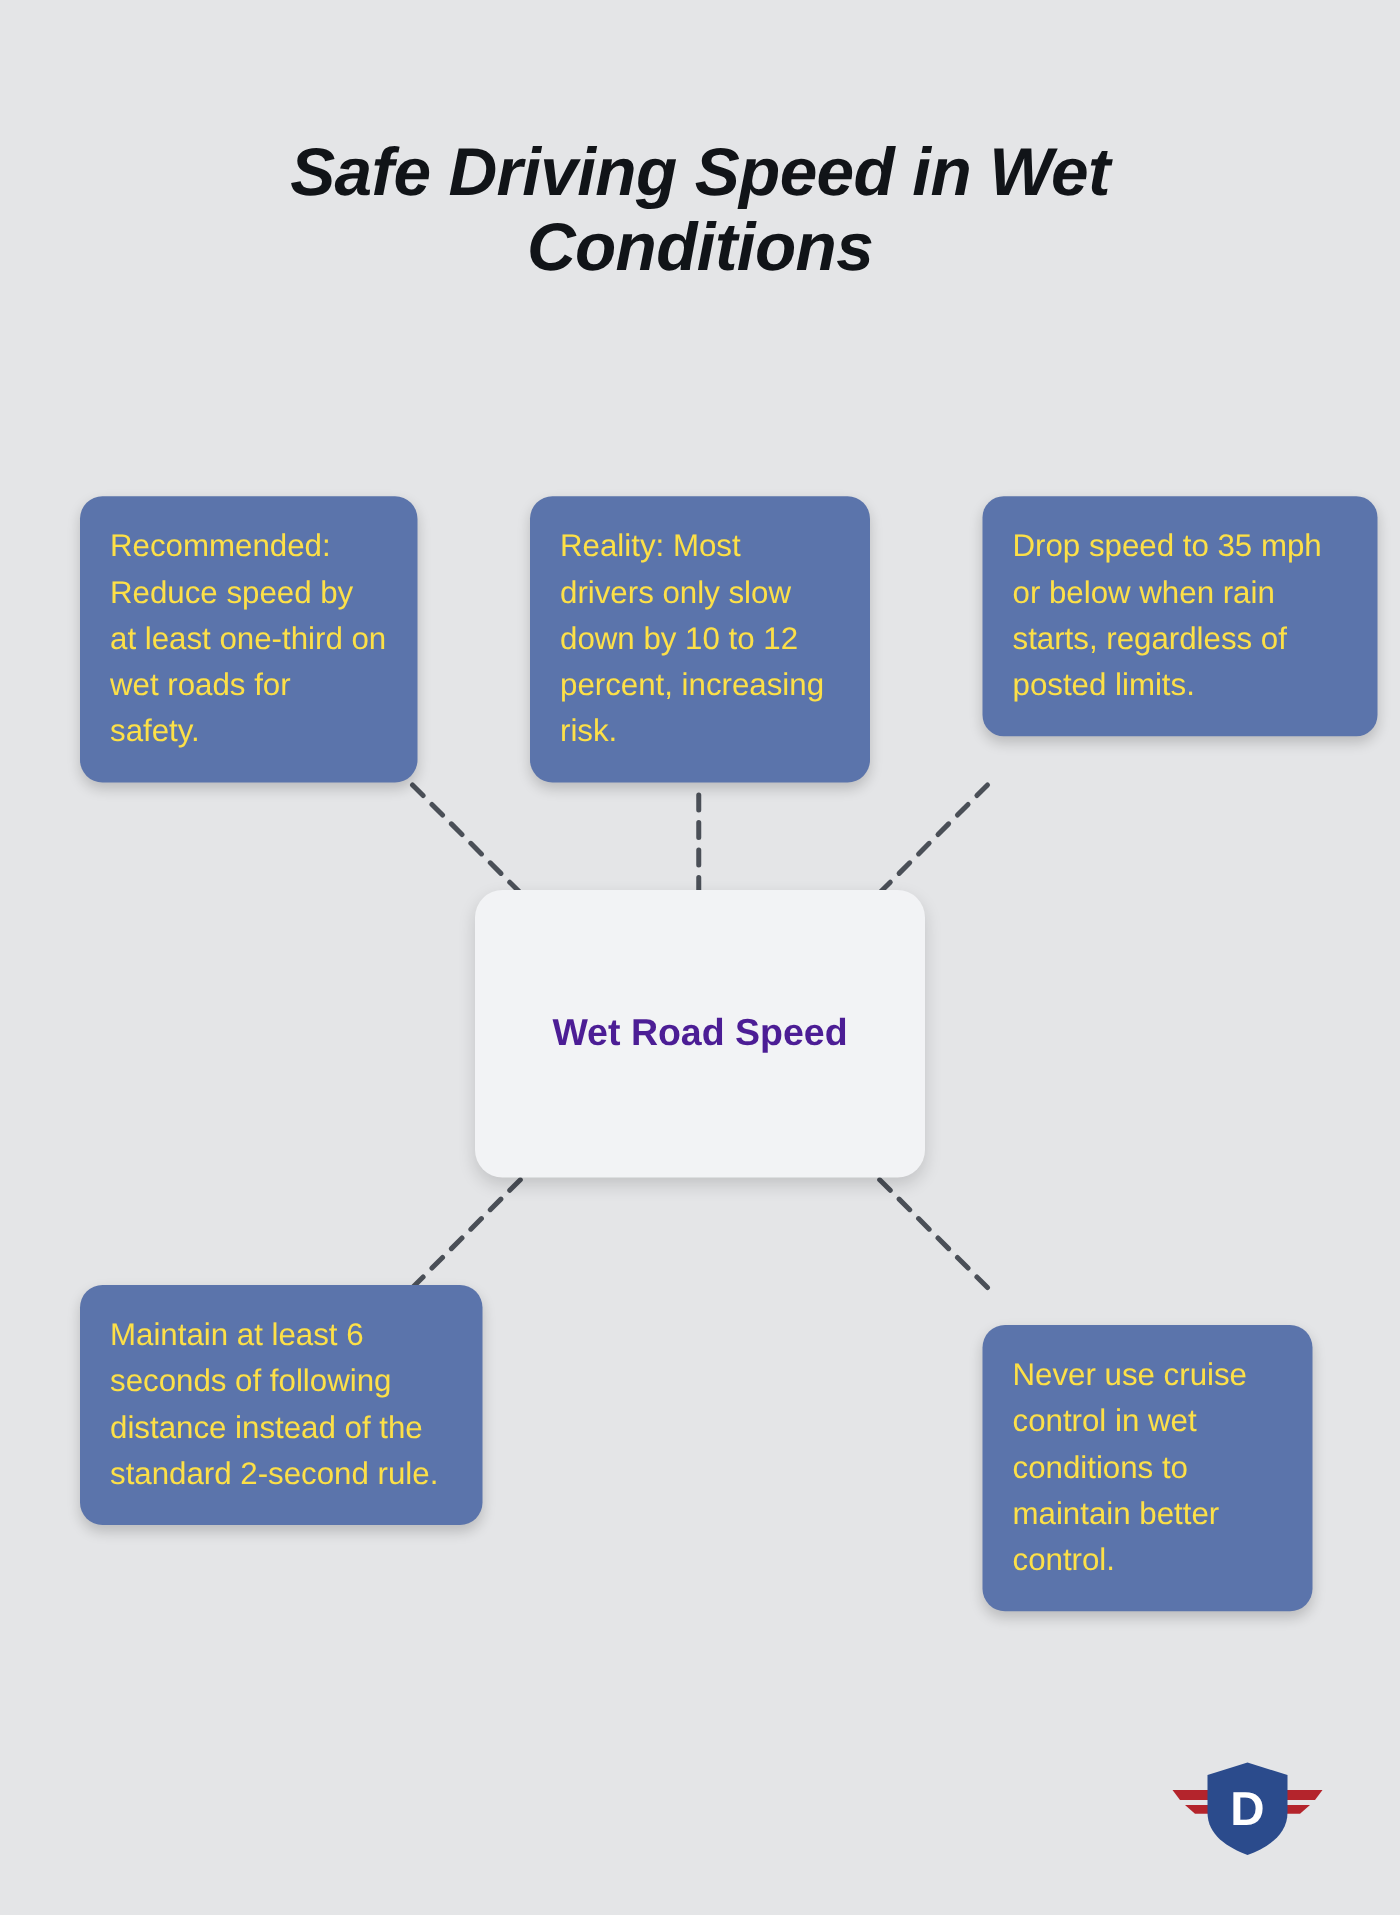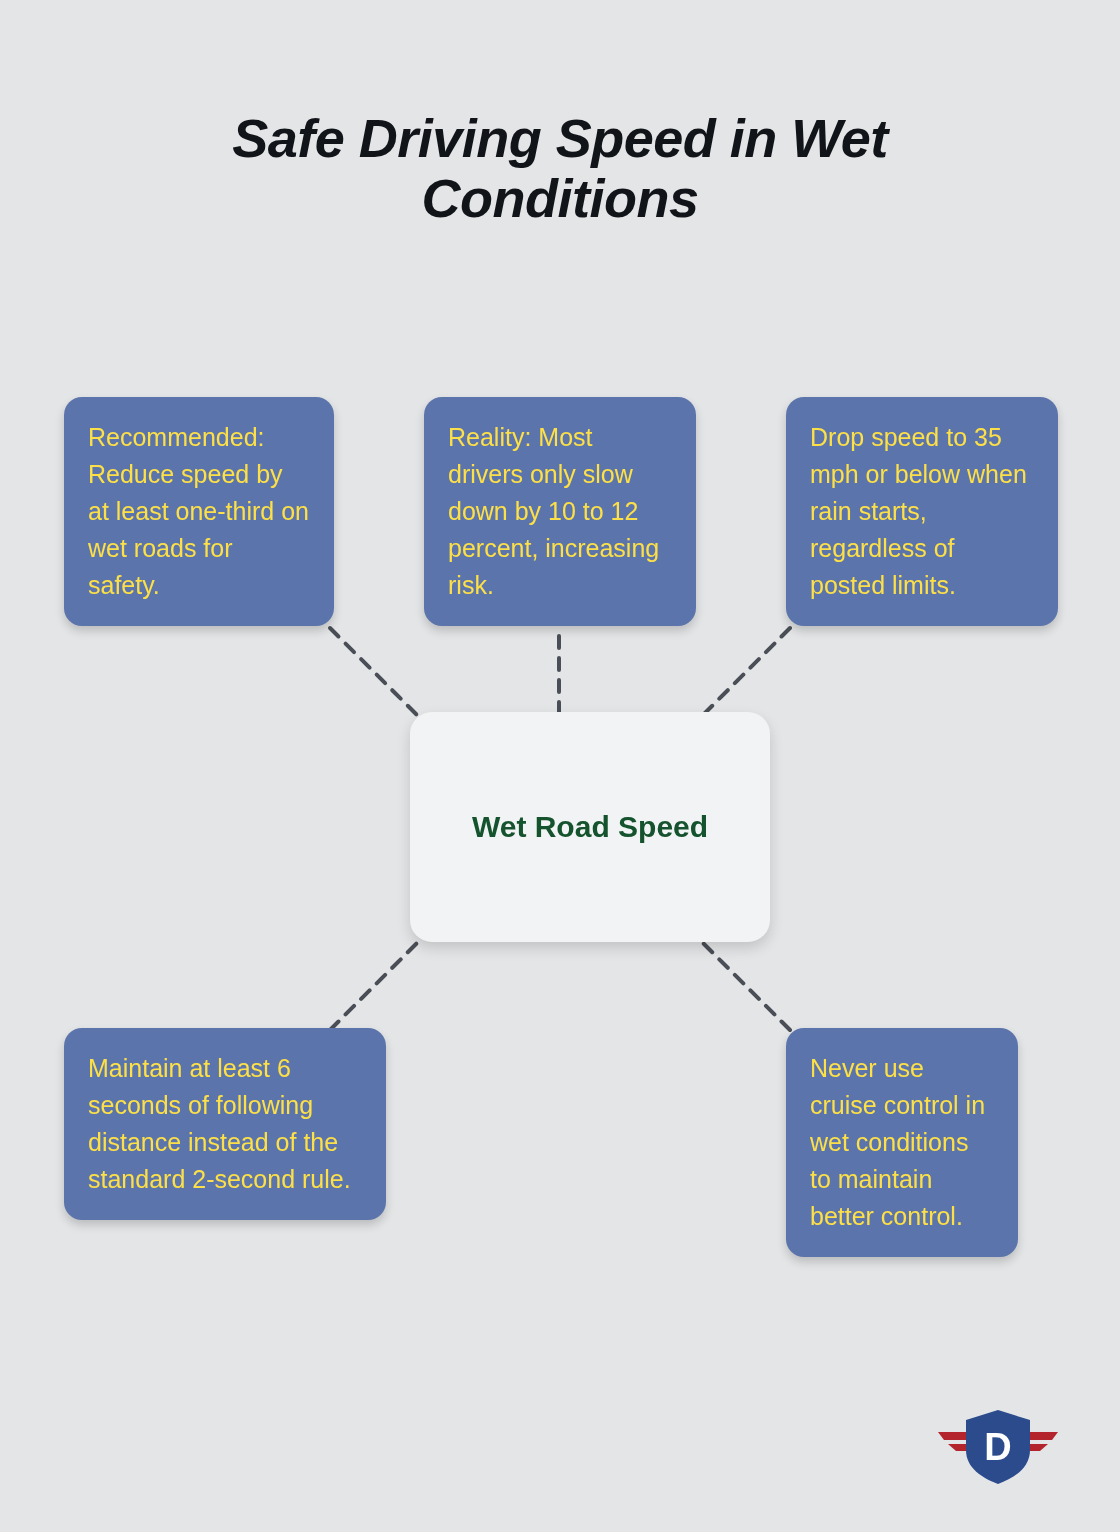--- a/index.html
+++ b/index.html
@@ -47,36 +47,35 @@
     border-radius: 18px;
     padding: 22px 24px;
     font-size: 25px;
     line-height: 1.48;
     box-shadow: 0 5px 10px rgba(0,0,0,0.18);
   }
   .center-node {
     position: absolute;
     box-sizing: border-box;
     background: #f2f3f5;
-    color: #14532d;
+    color: #4c1d95;
     border-radius: 22px;
     display: flex;
     align-items: center;
     justify-content: center;
     font-size: 30px;
     font-weight: bold;
     box-shadow: 0 6px 14px rgba(0,0,0,0.15);
-    margin-left: 30px;
   }
   
   #node-0 { left: 64px;  top: 397px;  width: 270px; }
   #node-1 { left: 424px; top: 397px;  width: 272px; }
-  #node-2 { left: 786px; top: 397px;  width: 272px; }
+  #node-2 { left: 786px; top: 397px;  width: 316px; border-radius: 17px; }
   #node-3 { left: 64px;  top: 1028px; width: 322px; }
-  #node-4 { left: 786px; top: 1028px; width: 232px; }
+  #node-4 { left: 786px; top: 1060px; width: 264px; }
   #center { left: 380px; top: 712px; width: 360px; height: 230px; }
 
   .logo {
     position: absolute;
     left: 934px;
     top: 1398px;
     width: 128px;
     height: 92px;
   }
 </style>

